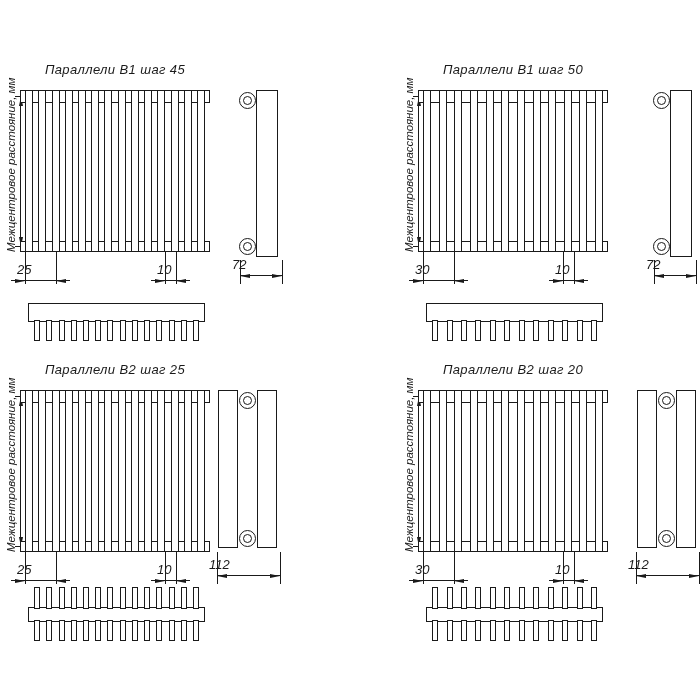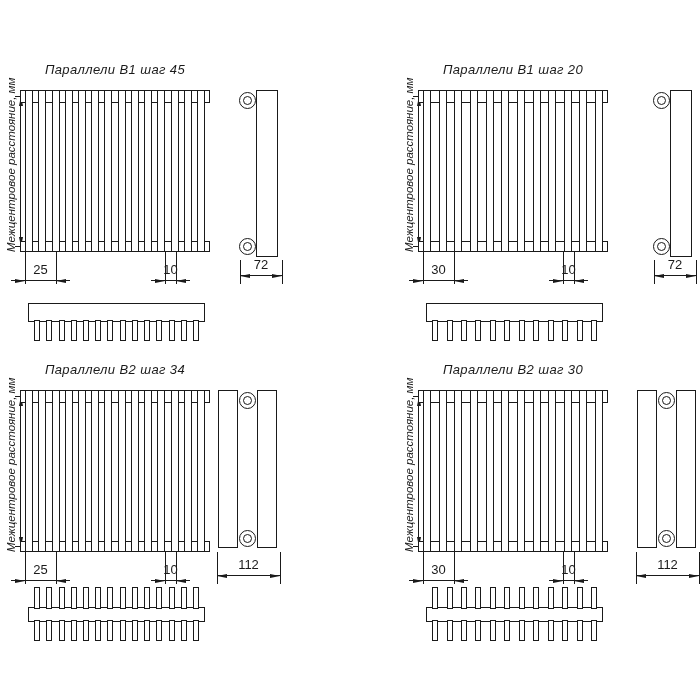--- a/index.html
+++ b/index.html
@@ -2,21 +2,21 @@
 <html style="--ink: #1a1a1a;"><head>
 <meta charset="utf-8">
 <style>
   html,body{margin:0;padding:0;background:#fff}
   #canvas{position:relative;width:700px;height:700px;background:#fff;overflow:hidden;
           font-family:"Liberation Sans",sans-serif;color:var(--ink,#1a1a1a)}
   #canvas div{position:absolute;box-sizing:border-box}
   .panel{width:0;height:0;overflow:visible}
   .title{font-style:italic;font-size:13px;letter-spacing:.4px;text-align:center;white-space:nowrap;line-height:16px}
   .vlabel{font-style:italic;font-size:11.5px;text-align:center;white-space:nowrap;transform:rotate(-90deg);line-height:14px}
-  .dimtext{font-size:13px;text-align:center;white-space:nowrap;line-height:15px}
+  .dimtext{font-style:italic;font-size:13px;white-space:nowrap;line-height:15px}
   .band,.tube,.siderect,.combbar,.tooth,.circ{background:#fff;border:1.5px solid var(--ink)}
   .tooth{border-width:1.3px}
   .circ{border-radius:50%}
   .hline,.vline,.tick{background:var(--ink)}
   .arr{width:0;height:0;border:0 solid transparent}
 </style>
 </head>
 <body>
 
 <div id="canvas">
@@ -79,21 +79,21 @@
       <div class="tooth" style="left: 82.4px; top: 230px; width: 6px; height: 21px; z-index: 2;"></div>
       <div class="tooth" style="left: 94.6px; top: 230px; width: 6px; height: 21px; z-index: 2;"></div>
       <div class="tooth" style="left: 106.8px; top: 230px; width: 6px; height: 21px; z-index: 2;"></div>
       <div class="tooth" style="left: 119.1px; top: 230px; width: 6px; height: 21px; z-index: 2;"></div>
       <div class="tooth" style="left: 131.3px; top: 230px; width: 6px; height: 21px; z-index: 2;"></div>
       <div class="tooth" style="left: 143.5px; top: 230px; width: 6px; height: 21px; z-index: 2;"></div>
       <div class="tooth" style="left: 155.8px; top: 230px; width: 6px; height: 21px; z-index: 2;"></div>
       <div class="tooth" style="left: 168px; top: 230px; width: 6px; height: 21px; z-index: 2;"></div>
     </div>
     <div class="panel" style="left: 423px; top: 90px;">
-      <div class="title" style="left: -20px; top: -28px; width: 220px;">Параллели В1 шаг 20</div>
+      <div class="title" style="left: -20px; top: -28px; width: 220px;">Параллели В1 шаг 50</div>
       <div style="left: 0px; top: 0px; width: 180px; height: 162px;">
         <div class="band" style="left: -5px; top: 0px; width: 190px; height: 13px; z-index: 1;"></div>
         <div class="band" style="left: -5px; top: 151px; width: 190px; height: 11px; z-index: 1;"></div>
         <div class="tube" style="left: 0px; top: 0px; width: 8px; height: 162px; z-index: 2;"></div>
         <div class="tube" style="left: 15.6px; top: 0px; width: 8px; height: 162px; z-index: 2;"></div>
         <div class="tube" style="left: 31.3px; top: 0px; width: 8px; height: 162px; z-index: 2;"></div>
         <div class="tube" style="left: 46.9px; top: 0px; width: 8px; height: 162px; z-index: 2;"></div>
         <div class="tube" style="left: 62.5px; top: 0px; width: 8px; height: 162px; z-index: 2;"></div>
         <div class="tube" style="left: 78.2px; top: 0px; width: 8px; height: 162px; z-index: 2;"></div>
         <div class="tube" style="left: 93.8px; top: 0px; width: 8px; height: 162px; z-index: 2;"></div>
@@ -140,21 +140,21 @@
       <div class="tooth" style="left: 66.8px; top: 230px; width: 6px; height: 21px; z-index: 2;"></div>
       <div class="tooth" style="left: 81.3px; top: 230px; width: 6px; height: 21px; z-index: 2;"></div>
       <div class="tooth" style="left: 95.7px; top: 230px; width: 6px; height: 21px; z-index: 2;"></div>
       <div class="tooth" style="left: 110.2px; top: 230px; width: 6px; height: 21px; z-index: 2;"></div>
       <div class="tooth" style="left: 124.6px; top: 230px; width: 6px; height: 21px; z-index: 2;"></div>
       <div class="tooth" style="left: 139.1px; top: 230px; width: 6px; height: 21px; z-index: 2;"></div>
       <div class="tooth" style="left: 153.5px; top: 230px; width: 6px; height: 21px; z-index: 2;"></div>
       <div class="tooth" style="left: 168px; top: 230px; width: 6px; height: 21px; z-index: 2;"></div>
     </div>
     <div class="panel" style="left: 25px; top: 390px;">
-      <div class="title" style="left: -20px; top: -28px; width: 220px;">Параллели В2 шаг 34</div>
+      <div class="title" style="left: -20px; top: -28px; width: 220px;">Параллели В2 шаг 25</div>
       <div style="left: 0px; top: 0px; width: 180px; height: 162px;">
         <div class="band" style="left: -5px; top: 0px; width: 190px; height: 13px; z-index: 1;"></div>
         <div class="band" style="left: -5px; top: 151px; width: 190px; height: 11px; z-index: 1;"></div>
         <div class="tube" style="left: 0px; top: 0px; width: 8px; height: 162px; z-index: 2;"></div>
         <div class="tube" style="left: 13.2px; top: 0px; width: 8px; height: 162px; z-index: 2;"></div>
         <div class="tube" style="left: 26.5px; top: 0px; width: 8px; height: 162px; z-index: 2;"></div>
         <div class="tube" style="left: 39.7px; top: 0px; width: 8px; height: 162px; z-index: 2;"></div>
         <div class="tube" style="left: 52.9px; top: 0px; width: 8px; height: 162px; z-index: 2;"></div>
         <div class="tube" style="left: 66.2px; top: 0px; width: 8px; height: 162px; z-index: 2;"></div>
         <div class="tube" style="left: 79.4px; top: 0px; width: 8px; height: 162px; z-index: 2;"></div>
@@ -220,21 +220,21 @@
       <div class="tooth" style="left: 131.3px; top: 230px; width: 6px; height: 21px; z-index: 2;"></div>
       <div class="tooth" style="left: 131.3px; top: 197px; width: 6px; height: 22px; z-index: 2;"></div>
       <div class="tooth" style="left: 143.5px; top: 230px; width: 6px; height: 21px; z-index: 2;"></div>
       <div class="tooth" style="left: 143.5px; top: 197px; width: 6px; height: 22px; z-index: 2;"></div>
       <div class="tooth" style="left: 155.8px; top: 230px; width: 6px; height: 21px; z-index: 2;"></div>
       <div class="tooth" style="left: 155.8px; top: 197px; width: 6px; height: 22px; z-index: 2;"></div>
       <div class="tooth" style="left: 168px; top: 230px; width: 6px; height: 21px; z-index: 2;"></div>
       <div class="tooth" style="left: 168px; top: 197px; width: 6px; height: 22px; z-index: 2;"></div>
     </div>
     <div class="panel" style="left: 423px; top: 390px;">
-      <div class="title" style="left: -20px; top: -28px; width: 220px;">Параллели В2 шаг 30</div>
+      <div class="title" style="left: -20px; top: -28px; width: 220px;">Параллели В2 шаг 20</div>
       <div style="left: 0px; top: 0px; width: 180px; height: 162px;">
         <div class="band" style="left: -5px; top: 0px; width: 190px; height: 13px; z-index: 1;"></div>
         <div class="band" style="left: -5px; top: 151px; width: 190px; height: 11px; z-index: 1;"></div>
         <div class="tube" style="left: 0px; top: 0px; width: 8px; height: 162px; z-index: 2;"></div>
         <div class="tube" style="left: 15.6px; top: 0px; width: 8px; height: 162px; z-index: 2;"></div>
         <div class="tube" style="left: 31.3px; top: 0px; width: 8px; height: 162px; z-index: 2;"></div>
         <div class="tube" style="left: 46.9px; top: 0px; width: 8px; height: 162px; z-index: 2;"></div>
         <div class="tube" style="left: 62.5px; top: 0px; width: 8px; height: 162px; z-index: 2;"></div>
         <div class="tube" style="left: 78.2px; top: 0px; width: 8px; height: 162px; z-index: 2;"></div>
         <div class="tube" style="left: 93.8px; top: 0px; width: 8px; height: 162px; z-index: 2;"></div>

